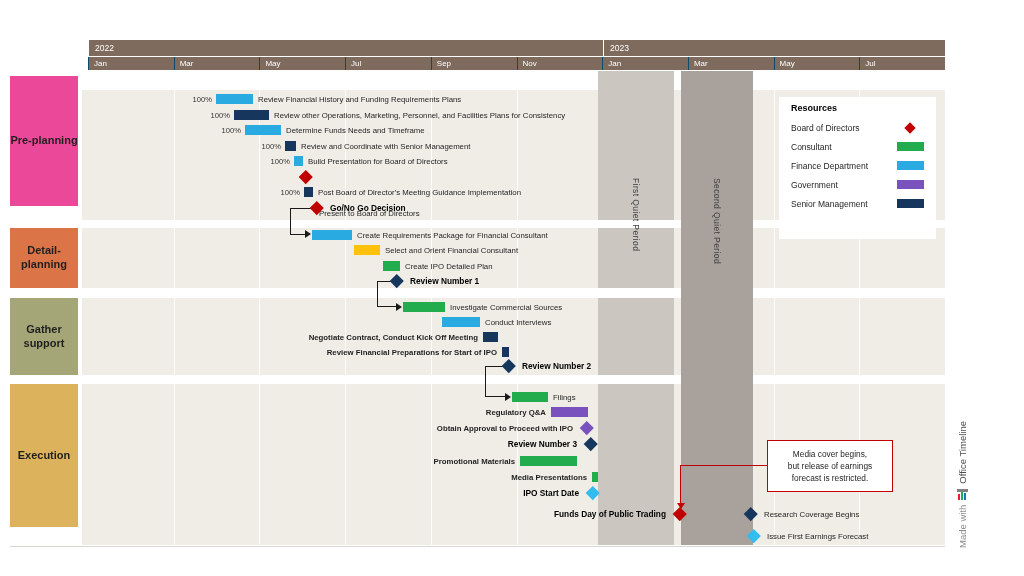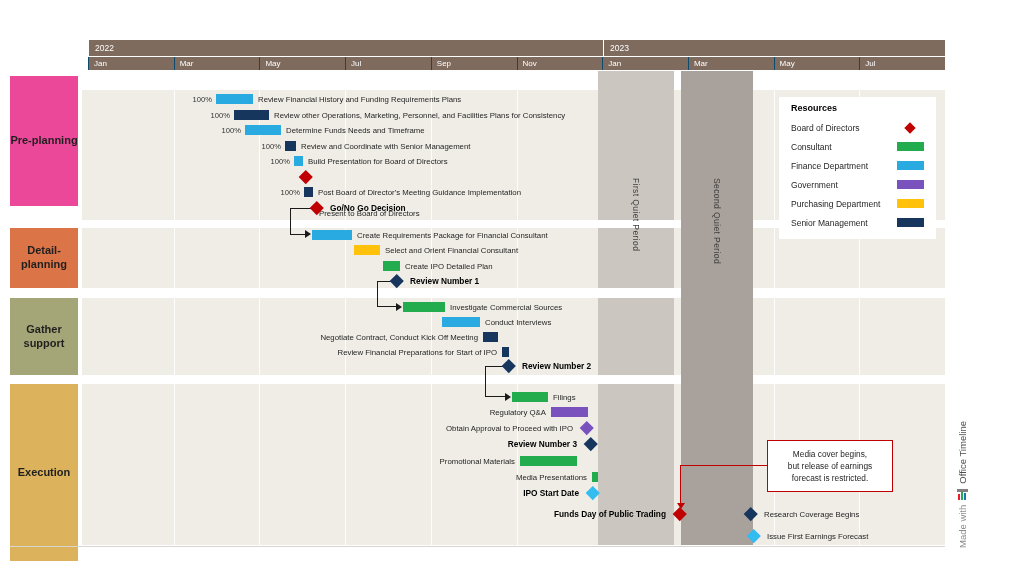--- a/index.html
+++ b/index.html
@@ -17,21 +17,21 @@
                color:#1f1f1f;line-height:1.25;}
   .gridline{position:absolute;top:71px;height:474px;width:1px;background:rgba(255,255,255,0.85);}
   .quiet{position:absolute;}
   .quiet-label{position:absolute;writing-mode:vertical-rl;font-size:8.5px;color:#404040;
                letter-spacing:0.4px;white-space:nowrap;}
   .bar{position:absolute;height:10px;}
   .diamond{position:absolute;width:9.5px;height:9.5px;transform:rotate(45deg);}
   .tlabel{position:absolute;font-size:7.8px;color:#1f1f1f;white-space:nowrap;height:11px;
           line-height:11px;}
   .tlabel.bold{font-weight:bold;font-size:8.3px;color:#000;height:12px;line-height:12px;}
-  .tlabel.leftside{text-align:right;}
+  .tlabel.leftside{text-align:right;font-weight:bold;}
   .pct{position:absolute;font-size:7.6px;color:#333;width:30px;text-align:right;height:11px;
        line-height:11px;}
   .seg{position:absolute;}
   .arrow{position:absolute;width:0;height:0;}
   .legend{position:absolute;left:779px;top:97px;width:157px;height:142px;background:#fff;
           box-sizing:border-box;padding:6px 12px 4px 12px;}
   .legend-title{text-align:left;font-weight:bold;font-size:9px;color:#000;margin-bottom:5px;}
   .legend-item{display:flex;align-items:center;justify-content:space-between;height:19px;}
   .legend-item .llabel{font-size:8.5px;color:#1f1f1f;}
   .lswatch-bar{width:27px;height:9px;}
@@ -92,21 +92,21 @@
       <div class="quiet" style="left: 598px; width: 76px; top: 298px; height: 77px; background: rgb(203, 199, 192);"></div>
       <div class="quiet" style="left: 598px; width: 76px; top: 384px; height: 161px; background: rgb(203, 199, 192);"></div>
       <div class="quiet-label" style="left: 631px; top: 178px;">First Quiet Period</div>
       <div class="quiet" style="left: 681px; width: 72px; top: 71px; height: 474px; background: rgb(169, 161, 155);"></div>
       <div class="quiet-label" style="left: 712px; top: 178px;">Second Quiet Period</div>
     </div>
   <div id="phase-layer">
       <div class="phase-label" style="top: 76px; height: 130px; background: #ec4899;">Pre-planning</div>
       <div class="phase-label" style="top: 228px; height: 60px; background: rgb(219, 117, 71);">Detail-planning</div>
       <div class="phase-label" style="top: 298px; height: 77px; background: rgb(164, 166, 119);">Gather support</div>
-      <div class="phase-label" style="top: 384px; height: 177px; background: rgb(220, 178, 92);">Execution</div>
+      <div class="phase-label" style="top: 384px; height: 143px; background: rgb(220, 178, 92);">Execution</div>
     </div>
   <div id="connector-layer">
       <div class="seg" style="left: 290px; top: 208px; width: 22px; height: 1px; background: rgb(26, 26, 26);"></div>
       <div class="seg" style="left: 290px; top: 208px; width: 1px; height: 27px; background: rgb(26, 26, 26);"></div>
       <div class="seg" style="left: 290px; top: 234px; width: 15px; height: 1px; background: rgb(26, 26, 26);"></div>
       <div class="arrow" style="left: 305px; top: 230px; border-top: 4px solid transparent; border-bottom: 4px solid transparent; border-left: 6px solid rgb(26, 26, 26);"></div>
       <div class="seg" style="left: 377px; top: 281px; width: 16px; height: 1px; background: rgb(26, 26, 26);"></div>
       <div class="seg" style="left: 377px; top: 281px; width: 1px; height: 26px; background: rgb(26, 26, 26);"></div>
       <div class="seg" style="left: 377px; top: 306px; width: 19px; height: 1px; background: rgb(26, 26, 26);"></div>
       <div class="arrow" style="left: 396px; top: 303px; border-top: 4px solid transparent; border-bottom: 4px solid transparent; border-left: 6px solid rgb(26, 26, 26);"></div>
@@ -248,24 +248,20 @@
         </div>
         <div class="legend-item">
           <div class="llabel">Finance Department</div>
           <div class="lswatch-bar" style="background: rgb(41, 171, 226);"></div>
         </div>
         <div class="legend-item">
           <div class="llabel">Government</div>
           <div class="lswatch-bar" style="background: rgb(122, 82, 190);"></div>
         </div>
         <div class="legend-item">
-          <div class="llabel">Purchasing Department</div>
-          <div class="lswatch-bar" style="background: rgb(255, 193, 10);"></div>
-        </div>
-        <div class="legend-item">
           <div class="llabel">Senior Management</div>
           <div class="lswatch-bar" style="background: rgb(23, 54, 93);"></div>
         </div>
       </div>
   </div>
 
   <div class="callout">
     <span>Media cover begins,
 but release of earnings
 forecast is restricted.</span>

